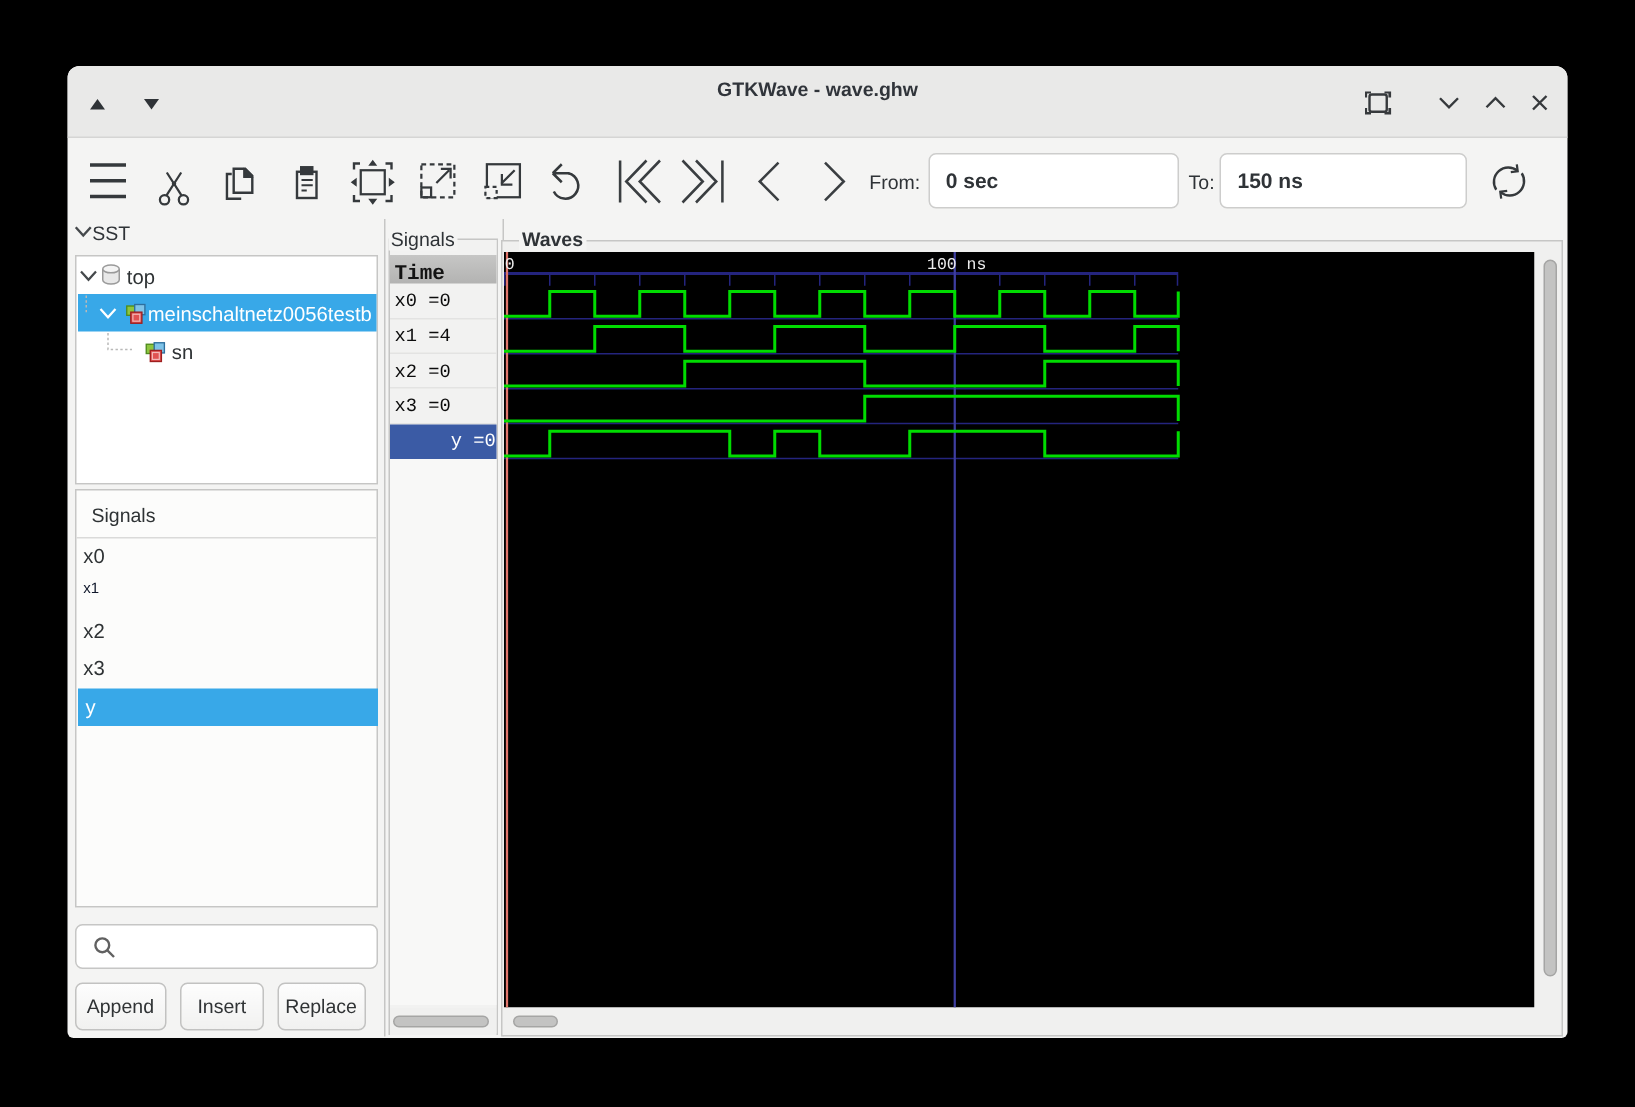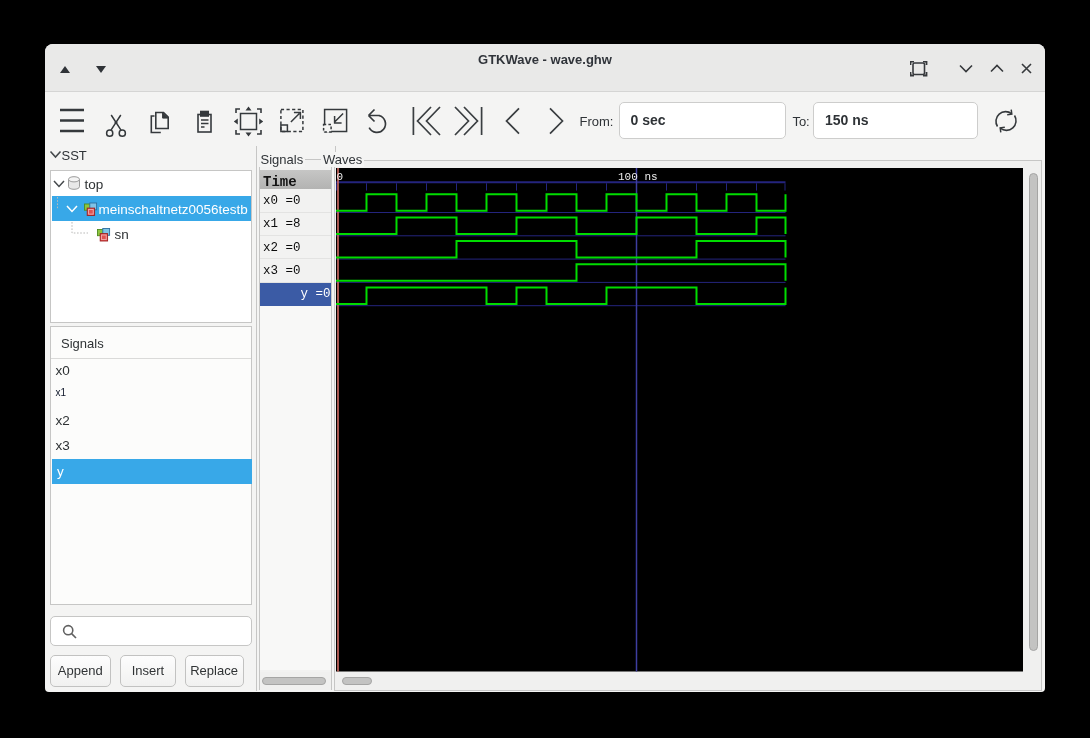--- a/index.html
+++ b/index.html
@@ -162,29 +162,29 @@
 <div class="btn" style="left:5px;top:611px;width:60.5px;">Append</div>
 <div class="btn" style="left:74.8px;top:611px;width:56.2px;">Insert</div>
 <div class="btn" style="left:139.5px;top:611px;width:59.2px;">Replace</div>
 <div class="abs" style="left:210.6px;top:102px;width:1px;height:544.5px;background:#c6c6c5;"></div>
 <div class="abs" style="left:289.7px;top:102px;width:1px;height:544.5px;background:#c6c6c5;"></div>
 <div class="abs" style="left:213.5px;top:115.2px;width:73px;height:531.3px;border:1px solid #c6c6c5;background:#f1f1f0;"></div>
 <div class="framelbl" style="left:213.5px;top:107.8px;">Signals</div>
 <div class="abs" style="left:214.5px;top:116.2px;width:71px;height:512px;background:#f2f2f1;"></div>
 <div class="abs" style="left:214.5px;top:126.4px;width:71px;height:19.1px;background:linear-gradient(#c6c6c5,#b3b3b2);color:#131313;font-weight:700;font-size:14px;padding:3px 0 0 3.5px;" class2="mono"><span class="mono" style="font-weight:700;">Time</span></div>
 <div class="abs mono" style="left:214.5px;top:145.5px;width:71px;height:23.3px;border-bottom:1px solid #e3e3e2;color:#0c0c0c;font-size:12.5px;padding:4.5px 0 0 3.5px;white-space:pre;">x0 =0</div>
-    <div class="abs mono" style="left:214.5px;top:168.75px;width:71px;height:23.3px;border-bottom:1px solid #e3e3e2;color:#0c0c0c;font-size:12.5px;padding:4.5px 0 0 3.5px;white-space:pre;">x1 =8</div>
+    <div class="abs mono" style="left:214.5px;top:168.75px;width:71px;height:23.3px;border-bottom:1px solid #e3e3e2;color:#0c0c0c;font-size:12.5px;padding:4.5px 0 0 3.5px;white-space:pre;">x1 =4</div>
     <div class="abs mono" style="left:214.5px;top:192px;width:71px;height:23.3px;border-bottom:1px solid #e3e3e2;color:#0c0c0c;font-size:12.5px;padding:4.5px 0 0 3.5px;white-space:pre;">x2 =0</div>
     <div class="abs mono" style="left:214.5px;top:215.25px;width:71px;height:23.3px;border-bottom:1px solid #e3e3e2;color:#0c0c0c;font-size:12.5px;padding:4.5px 0 0 3.5px;white-space:pre;">x3 =0</div>
     <div class="abs mono" style="left:214.5px;top:238.5px;width:71px;height:23.3px;background:#3b5ba5;color:#fff;font-size:12.5px;padding:4.5px 0 0 3.5px;white-space:pre;text-align:right;"> y =0</div>
     <div class="abs" style="left:214.5px;top:261.75px;width:71px;height:364.3px;background:#f8f8f7;"></div>
 <div class="abs" style="left:214.5px;top:628px;width:71px;height:17.5px;background:#f0f0ef;"></div>
 <div class="pill" style="left:217px;top:633px;width:64px;height:7.5px;"></div>
 <div class="abs" style="left:288.5px;top:116px;width:708px;height:530.5px;border:1px solid #c6c6c5;background:#f0f0ef;"></div>
-<div class="framelbl" style="left:276px;top:107.8px;">Waves</div>
+<div class="framelbl" style="left:301px;top:107.8px;font-weight:bold;">Waves</div>
 <svg class="abs" style="left:291px;top:124px;" width="687" height="503.5" viewBox="0 0 687 503.5">
 <rect x="0" y="0" width="687" height="503.5" fill="#000000"></rect>
 <g stroke="#24247e" stroke-width="1" fill="none">
         <path d="M0.5 15.3 V22.5"></path>
         <path d="M30.5 15.3 V22.5"></path>
         <path d="M60.5 15.3 V22.5"></path>
         <path d="M90.5 15.3 V22.5"></path>
         <path d="M120.5 15.3 V22.5"></path>
         <path d="M150.5 15.3 V22.5"></path>
         <path d="M180.5 15.3 V22.5"></path>

